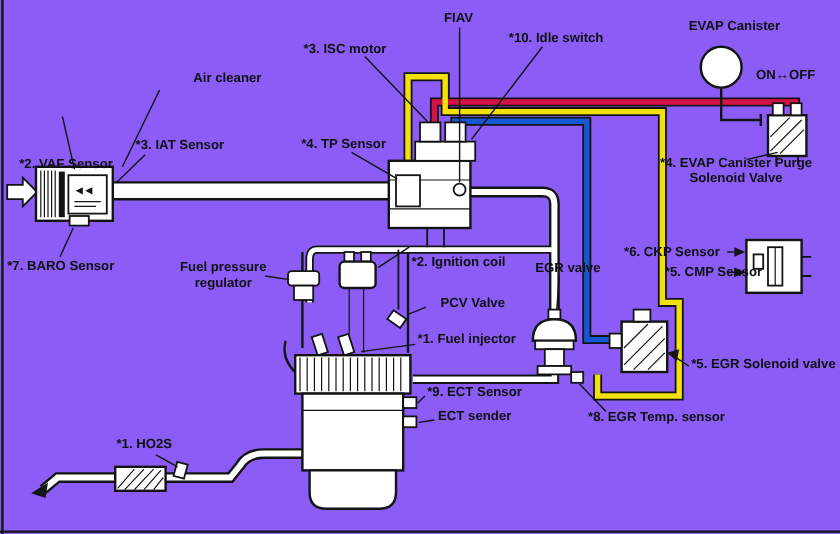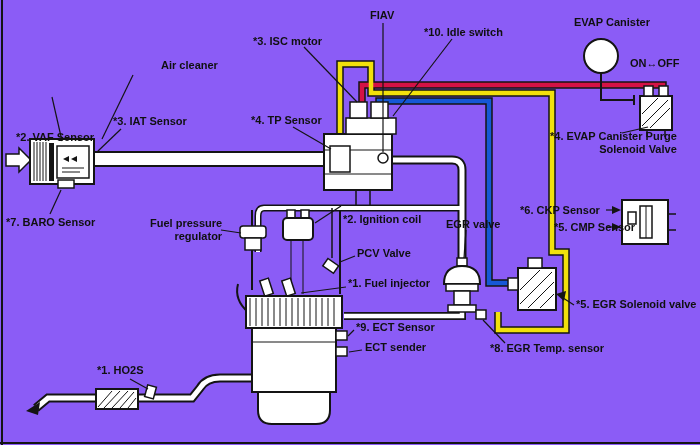--- a/index.html
+++ b/index.html
@@ -3,21 +3,21 @@
 <meta charset="utf-8">
 <style>
   *{box-sizing:border-box}
   html,body{margin:0;padding:0;background:#ffffff}
   .stage{position:relative;width:700px;height:445px;background:#8b5cf6;overflow:hidden;
          font-family:"Liberation Sans","DejaVu Sans",sans-serif}
   .stage svg{position:absolute;left:0;top:0;display:block}
   .label-layer{position:absolute;left:0;top:0;width:100%;height:100%}
   .lbl{position:absolute;font-size:11px;font-weight:700;color:#101010;line-height:1.2;
        white-space:pre-line;pointer-events:none}
-  .lbl.center{text-align:right}
+  .lbl.center{text-align:center}
 </style>
 </head>
 <body>
 
 <div class="stage">
 
   <svg width="700" height="445" viewBox="0 0 700 445">
 
     <g stroke="#141414" stroke-width="2">
       <line x1="2" y1="0" x2="2" y2="445"></line>
@@ -198,21 +198,21 @@
       <div class="lbl" style="left: 113px; top: 115px;">*3. IAT Sensor</div>
       <div class="lbl" style="left: 251px; top: 114px;">*4. TP Sensor</div>
       <div class="lbl center" style="left: 550px; top: 130px;">*4. EVAP Canister Purge
 Solenoid Valve</div>
       <div class="lbl" style="left: 6px; top: 216px;">*7. BARO Sensor</div>
       <div class="lbl" style="left: 343px; top: 197px; margin-top: 16px;">*2. Ignition coil</div>
       <div class="lbl" style="left: 520px; top: 204px;">*6. CKP Sensor</div>
       <div class="lbl" style="left: 520px; top: 221px; margin-left: 34px;">*5. CMP Sensor</div>
       <div class="lbl center" style="left: 150px; top: 217px;">Fuel pressure
 regulator</div>
-      <div class="lbl" style="left: 357px; top: 247px;">PCV Valve</div>
+      <div class="lbl" style="left: 367px; top: 247px;">PCV Valve</div>
       <div class="lbl" style="left: 446px; top: 218px;">EGR valve</div>
       <div class="lbl" style="left: 348px; top: 277px;">*1. Fuel injector</div>
       <div class="lbl" style="left: 576px; top: 298px;">*5. EGR Solenoid valve</div>
       <div class="lbl" style="left: 356px; top: 321px;">*9. ECT Sensor</div>
       <div class="lbl" style="left: 365px; top: 341px; text-align: center;">ECT sender</div>
       <div class="lbl" style="left: 490px; top: 342px;">*8. EGR Temp. sensor</div>
       <div class="lbl" style="left: 97px; top: 364px;">*1. HO2S</div>
     </div>
 
 </div>

